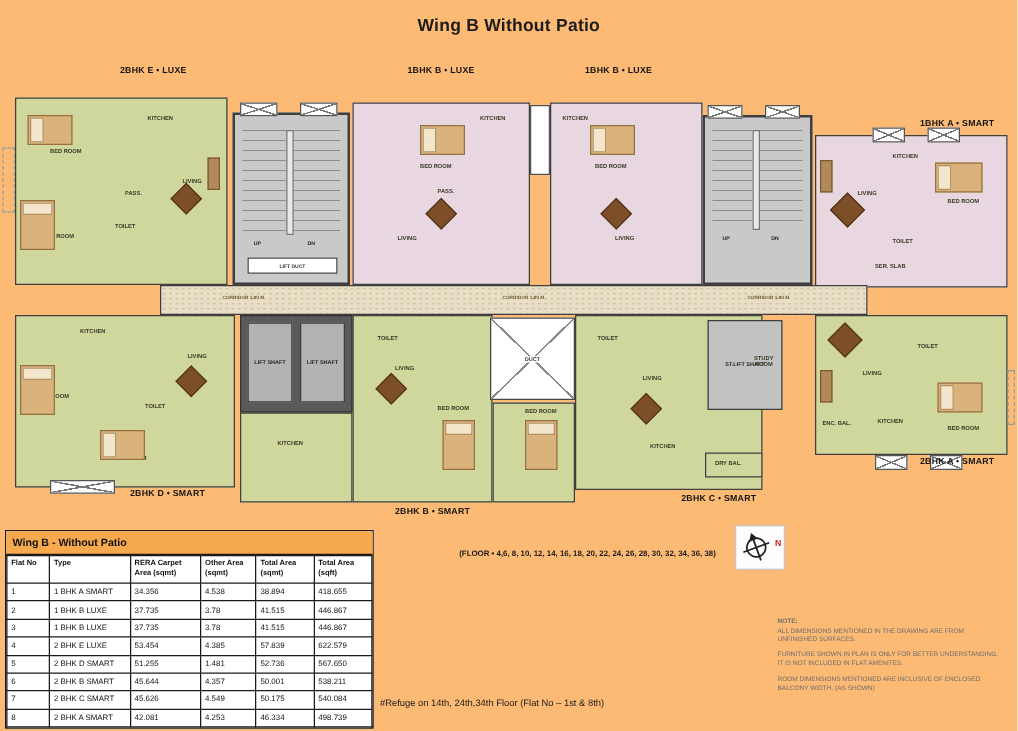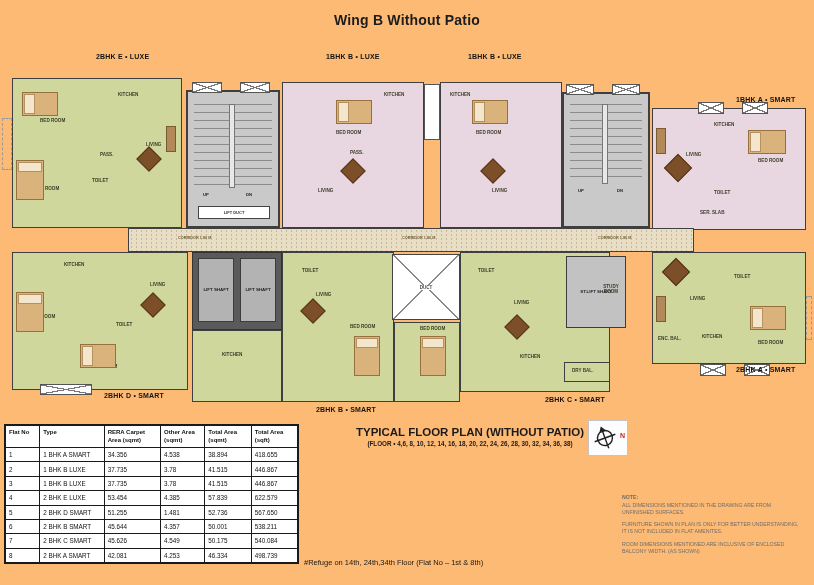--- a/index.html
+++ b/index.html
@@ -216,20 +216,21 @@
   <b class="fur dining" style="left:144px;top:296px;width:18px;height:18px;"></b>
   <b class="fur dining" style="left:304px;top:302px;width:18px;height:18px;"></b>
   <b class="fur bed vert" style="left:354px;top:336px;width:26px;height:40px;"></b>
   <b class="fur bed vert" style="left:420px;top:336px;width:26px;height:40px;"></b>
   <b class="fur dining" style="left:508px;top:318px;width:18px;height:18px;"></b>
   <b class="fur dining" style="left:666px;top:262px;width:20px;height:20px;"></b>
   <b class="fur sofa" style="left:656px;top:296px;width:10px;height:26px;"></b>
   <b class="fur bed" style="left:750px;top:306px;width:36px;height:24px;"></b>
 
   <div class="tbl-wrap">
+    <div class="tbl-title">Wing B - Without Patio</div>
     <table class="areas">
       <colgroup>
         <col style="width:34px">
           <col style="width:64px">
           <col style="width:56px">
         <col style="width:44px">
           <col style="width:46px">
           <col style="width:46px">
       </colgroup>
       <thead>
@@ -304,21 +305,20 @@
             <td>2 BHK A SMART</td>
             <td>42.081</td>
             <td>4.253</td>
             <td>46.334</td>
             <td>498.739</td>
           </tr>
         </tbody>
     </table>
   </div>
 
-  <div class="cap-title" style="left:300px;top:426px;width:340px;">TYPICAL FLOOR PLAN (WITHOUT PATIO)</div>
   <div class="cap-floors" style="left:282px;top:440px;width:376px;">(FLOOR • 4,6, 8, 10, 12, 14, 16, 18, 20, 22, 24, 26, 28, 30, 32, 34, 36, 38)</div>
   <div class="refuge" style="left:304px;top:558px;">#Refuge on 14th, 24th,34th Floor (Flat No – 1st &amp; 8th)</div>
 
   <div class="compass" style="left:588px;top:420px;width:38px;height:34px;">
     <svg width="38" height="34" viewBox="0 0 38 34">
       <g stroke="#222" fill="none" stroke-width="1.4" transform="rotate(-20 16 17)">
         <circle cx="16" cy="17" r="7.5"></circle>
         <line x1="16" y1="6" x2="16" y2="28"></line>
         <line x1="5" y1="17" x2="27" y2="17"></line>
         <path d="M16 6 L13.5 10 L18.5 10 Z" fill="#222"></path>

